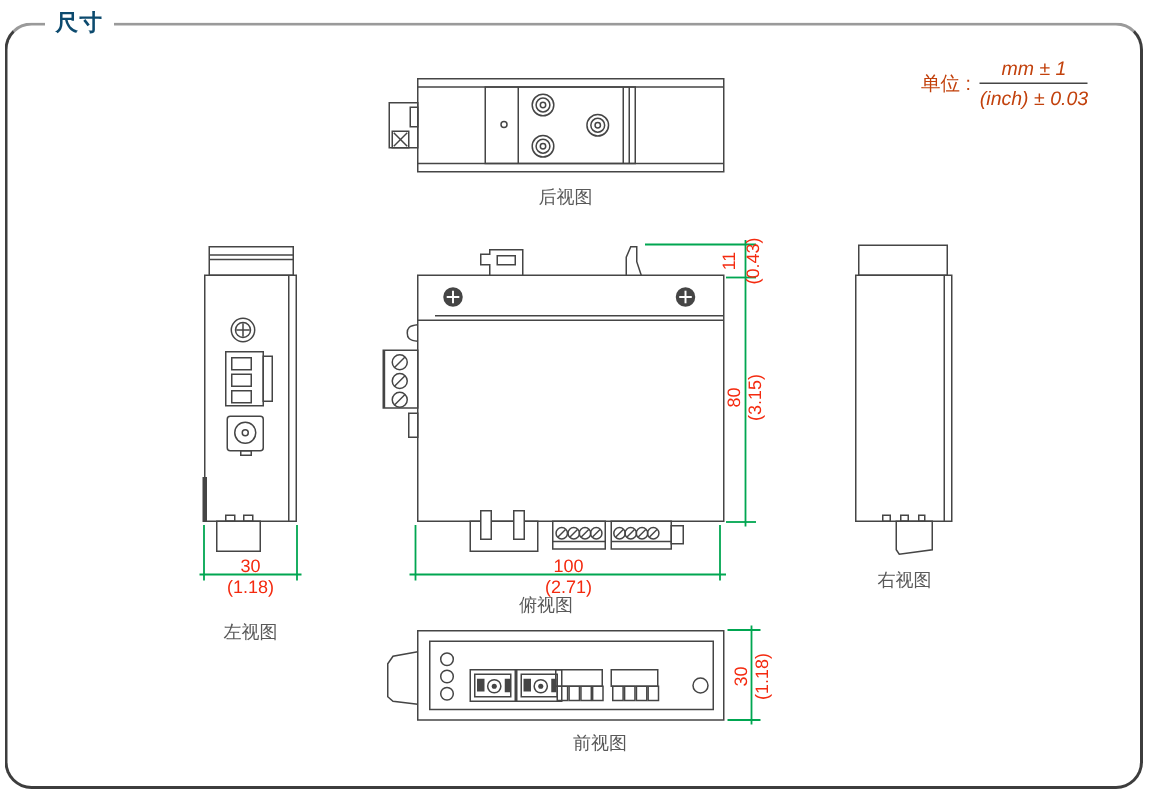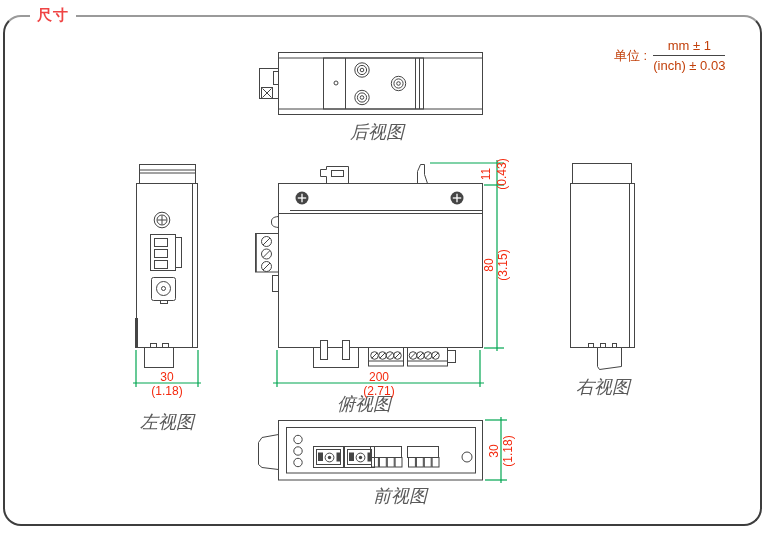--- a/index.html
+++ b/index.html
@@ -1,29 +1,29 @@
 <!DOCTYPE html>
 <html><head>
 <meta charset="utf-8">
 <style>
   html,body{margin:0;padding:0;background:#fff;}
   .canvas{position:relative;width:770px;height:536px;background:#fff;overflow:hidden;
           font-family:"Liberation Sans","DejaVu Sans",sans-serif;}
   .frame{position:absolute;left:3px;top:15px;right:8px;bottom:10px;
          border:2px solid #3d3d3d;border-top-color:#9a9a9a;border-radius:18px;}
   .page-title{position:absolute;left:30px;top:6px;background:#fff;padding:0 7px;
-              color:#ef4444;font-size:15px;font-weight:bold;letter-spacing:1px;}
+              color:#0c4a6e;font-size:15px;font-weight:bold;letter-spacing:1px;}
   .unit{position:absolute;left:614px;top:38px;display:flex;align-items:center;
         color:#c2410c;font-size:13px;}
   .unit-label{display:inline-block;}
-  .frac{display:inline-block;text-align:center;margin-left:6px;}
+  .frac{display:inline-block;text-align:center;margin-left:6px;font-style:italic;}
   .frac-num{display:block;padding:0 6px 2px;border-bottom:1.5px solid #454545;}
   .frac-den{display:block;padding-top:2px;}
   .vlabel{position:absolute;transform:translate(-50%,-50%);color:#595959;
-          font-size:18px;white-space:nowrap;font-style:italic;}
+          font-size:12px;white-space:nowrap;}
   .dim{position:absolute;transform:translate(-50%,-50%);color:#f42a0f;
        font-size:12px;white-space:nowrap;}
   .dim.rot{transform:translate(-50%,-50%) rotate(-90deg);}
   svg{position:absolute;left:0;top:0;}
   .ln{stroke:#454545;fill:none;stroke-width:1;}
   .lnf{stroke:#454545;fill:#fff;stroke-width:1;}
   .dk{fill:#454545;stroke:none;}
   .grn{stroke:#00a651;fill:none;stroke-width:1.2;}
 </style>
 </head>
@@ -229,21 +229,21 @@
   </svg>
 
   <div class="vlabel" style="left:377px;top:132px">后视图</div>
   <div class="vlabel" style="left:167px;top:422px">左视图</div>
   <div class="vlabel" style="left:364px;top:404px">俯视图</div>
   <div class="vlabel" style="left:603px;top:387px">右视图</div>
   <div class="vlabel" style="left:400px;top:496px">前视图</div>
 
   <div class="dim" style="left:167px;top:377px">30</div>
   <div class="dim" style="left:167px;top:391px">(1.18)</div>
-  <div class="dim" style="left:379px;top:377px">200</div>
+  <div class="dim" style="left:379px;top:377px">100</div>
   <div class="dim" style="left:379px;top:391px">(2.71)</div>
   <div class="dim rot" style="left:486px;top:174px">11</div>
   <div class="dim rot" style="left:502px;top:174px">(0.43)</div>
   <div class="dim rot" style="left:489px;top:265px">80</div>
   <div class="dim rot" style="left:503px;top:265px">(3.15)</div>
   <div class="dim rot" style="left:494px;top:451px">30</div>
   <div class="dim rot" style="left:508px;top:451px">(1.18)</div>
 
 </div>
 

